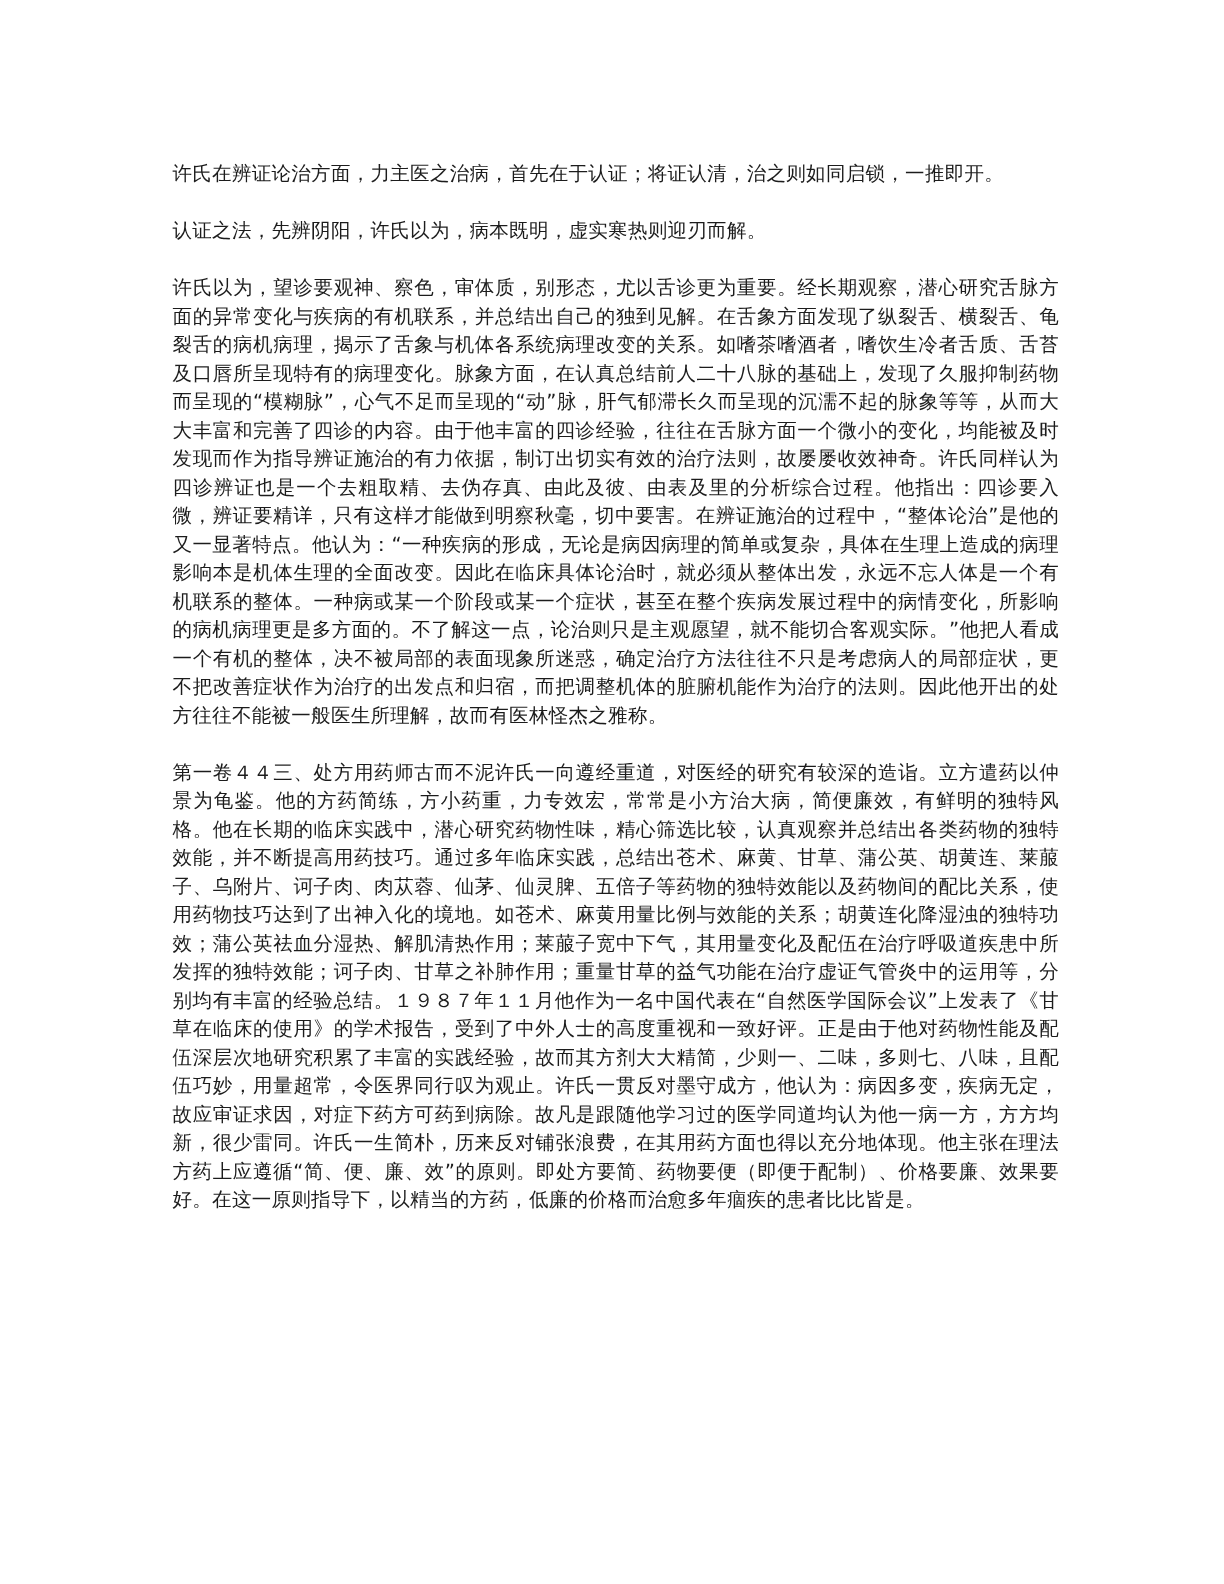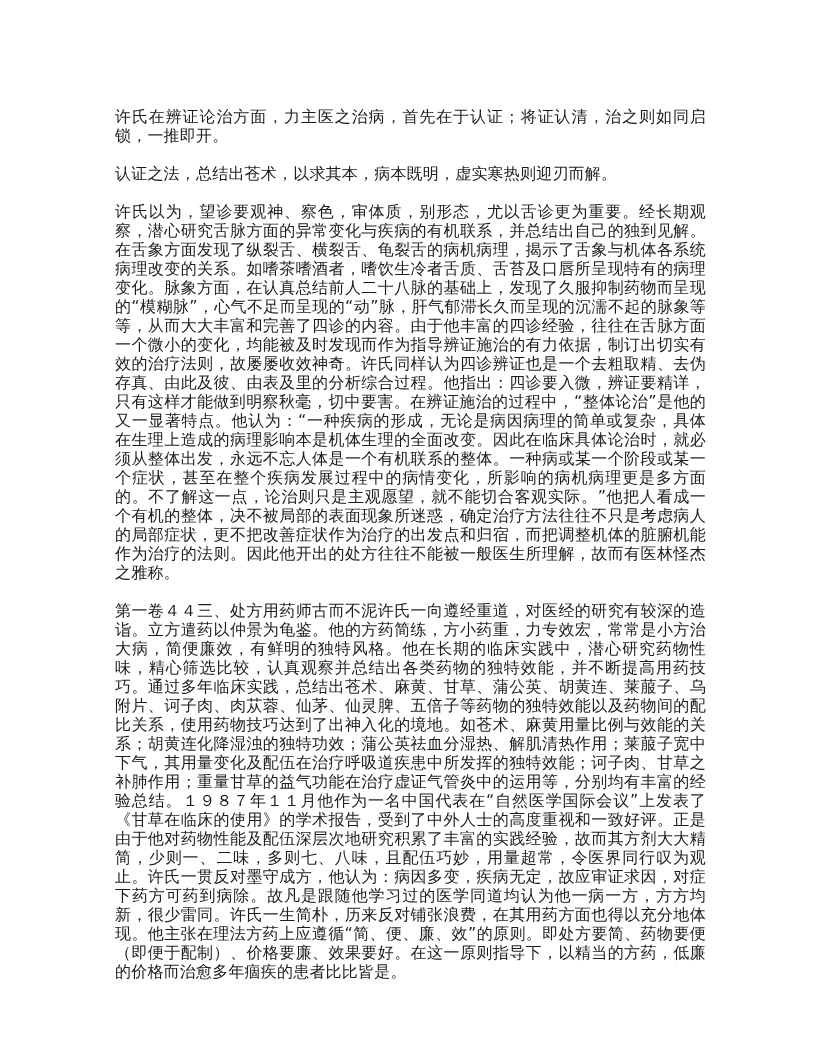--- a/index.html
+++ b/index.html
@@ -10,33 +10,33 @@
     .page {
       position: relative;
       width: 816px;
       height: 1056px;
       margin: 0 auto;
       background: #ffffff;
       box-sizing: border-box;
       padding: 107px 110px 0 115px;
       overflow: hidden;
       font-family: "DejaVu Sans", "Liberation Sans", sans-serif;
-      font-size: 16px;
+      font-size: 13px;
       line-height: 19px;
       color: #1c1c1c;
     }
     .page p {
       margin: 0 0 19px 0;
       text-align: justify;
       text-justify: inter-character;
       letter-spacing: 0.2px;
       word-break: break-all;
     }
   </style>
 </head>
 <body>
 
 <div class="page">
   <p>许氏在辨证论治方面，力主医之治病，首先在于认证；将证认清，治之则如同启锁，一推即开。</p>
-  <p>认证之法，总结出苍术，以求其本，病本既明，虚实寒热则迎刃而解。</p>
+  <p>认证之法，先辨阴阳，许氏以为，病本既明，虚实寒热则迎刃而解。</p>
   <p>许氏以为，望诊要观神、察色，审体质，别形态，尤以舌诊更为重要。经长期观察，潜心研究舌脉方面的异常变化与疾病的有机联系，并总结出自己的独到见解。在舌象方面发现了纵裂舌、横裂舌、龟裂舌的病机病理，揭示了舌象与机体各系统病理改变的关系。如嗜茶嗜酒者，嗜饮生冷者舌质、舌苔及口唇所呈现特有的病理变化。脉象方面，在认真总结前人二十八脉的基础上，发现了久服抑制药物而呈现的“模糊脉”，心气不足而呈现的“动”脉，肝气郁滞长久而呈现的沉濡不起的脉象等等，从而大大丰富和完善了四诊的内容。由于他丰富的四诊经验，往往在舌脉方面一个微小的变化，均能被及时发现而作为指导辨证施治的有力依据，制订出切实有效的治疗法则，故屡屡收效神奇。许氏同样认为四诊辨证也是一个去粗取精、去伪存真、由此及彼、由表及里的分析综合过程。他指出：四诊要入微，辨证要精详，只有这样才能做到明察秋毫，切中要害。在辨证施治的过程中，“整体论治”是他的又一显著特点。他认为：“一种疾病的形成，无论是病因病理的简单或复杂，具体在生理上造成的病理影响本是机体生理的全面改变。因此在临床具体论治时，就必须从整体出发，永远不忘人体是一个有机联系的整体。一种病或某一个阶段或某一个症状，甚至在整个疾病发展过程中的病情变化，所影响的病机病理更是多方面的。不了解这一点，论治则只是主观愿望，就不能切合客观实际。”他把人看成一个有机的整体，决不被局部的表面现象所迷惑，确定治疗方法往往不只是考虑病人的局部症状，更不把改善症状作为治疗的出发点和归宿，而把调整机体的脏腑机能作为治疗的法则。因此他开出的处方往往不能被一般医生所理解，故而有医林怪杰之雅称。</p>
   <p>第一卷４４三、处方用药师古而不泥许氏一向遵经重道，对医经的研究有较深的造诣。立方遣药以仲景为龟鉴。他的方药简练，方小药重，力专效宏，常常是小方治大病，简便廉效，有鲜明的独特风格。他在长期的临床实践中，潜心研究药物性味，精心筛选比较，认真观察并总结出各类药物的独特效能，并不断提高用药技巧。通过多年临床实践，总结出苍术、麻黄、甘草、蒲公英、胡黄连、莱菔子、乌附片、诃子肉、肉苁蓉、仙茅、仙灵脾、五倍子等药物的独特效能以及药物间的配比关系，使用药物技巧达到了出神入化的境地。如苍术、麻黄用量比例与效能的关系；胡黄连化降湿浊的独特功效；蒲公英祛血分湿热、解肌清热作用；莱菔子宽中下气，其用量变化及配伍在治疗呼吸道疾患中所发挥的独特效能；诃子肉、甘草之补肺作用；重量甘草的益气功能在治疗虚证气管炎中的运用等，分别均有丰富的经验总结。１９８７年１１月他作为一名中国代表在“自然医学国际会议”上发表了《甘草在临床的使用》的学术报告，受到了中外人士的高度重视和一致好评。正是由于他对药物性能及配伍深层次地研究积累了丰富的实践经验，故而其方剂大大精简，少则一、二味，多则七、八味，且配伍巧妙，用量超常，令医界同行叹为观止。许氏一贯反对墨守成方，他认为：病因多变，疾病无定，故应审证求因，对症下药方可药到病除。故凡是跟随他学习过的医学同道均认为他一病一方，方方均新，很少雷同。许氏一生简朴，历来反对铺张浪费，在其用药方面也得以充分地体现。他主张在理法方药上应遵循“简、便、廉、效”的原则。即处方要简、药物要便（即便于配制）、价格要廉、效果要好。在这一原则指导下，以精当的方药，低廉的价格而治愈多年痼疾的患者比比皆是。</p>
 </div>
 
 </body></html>

